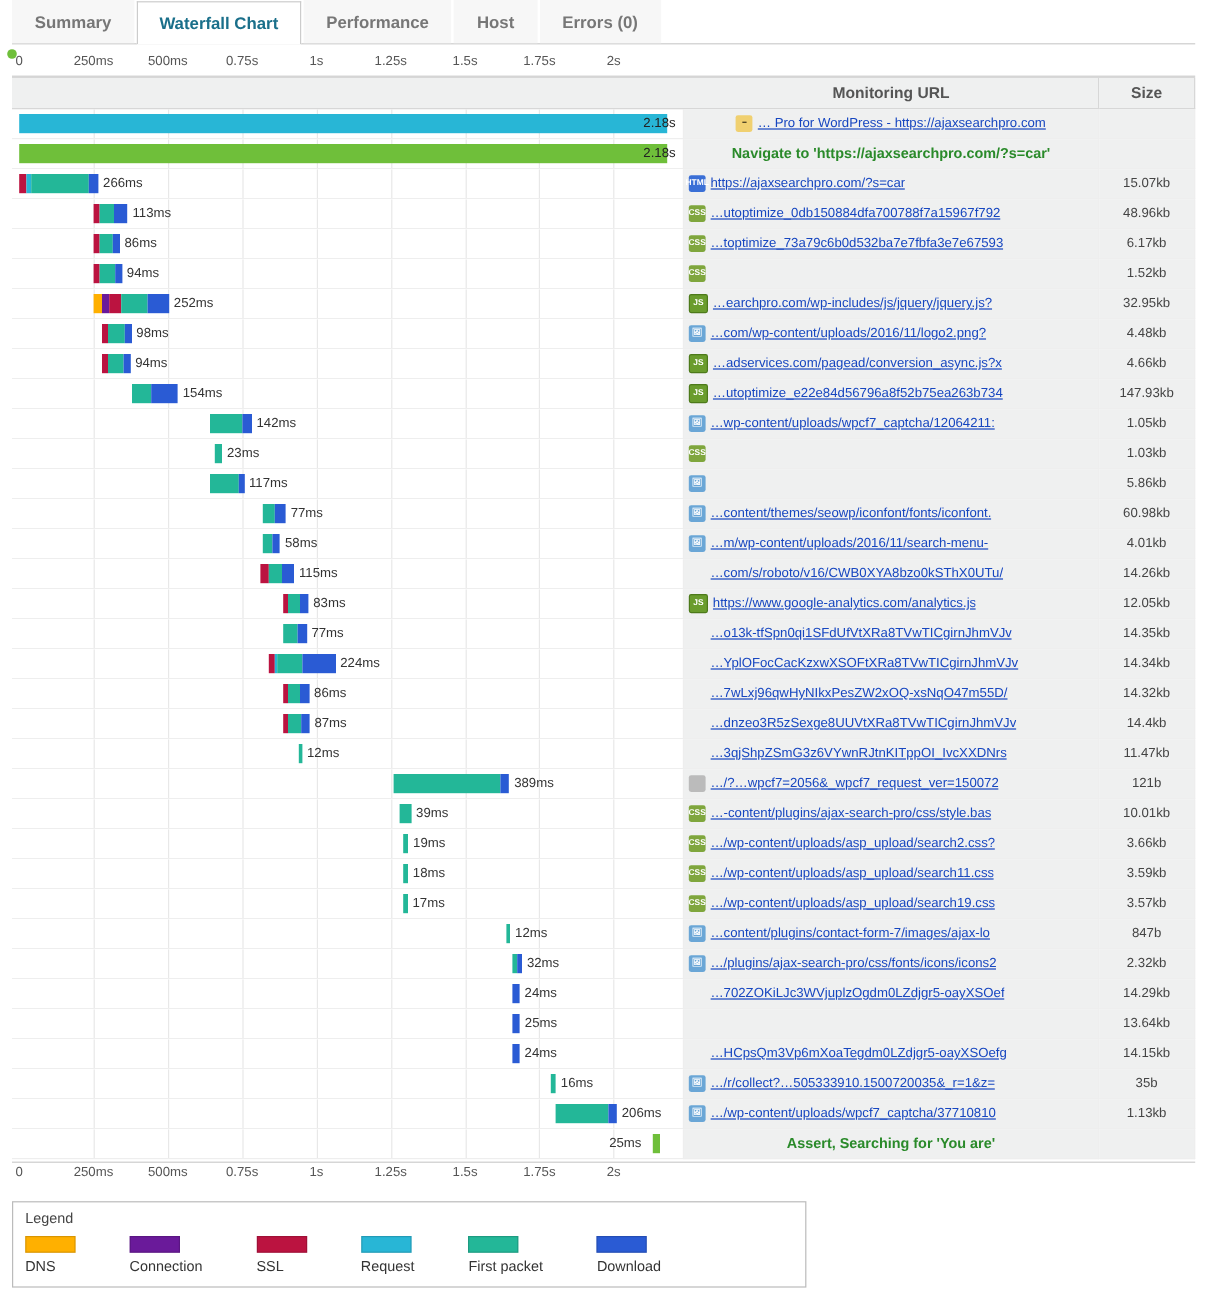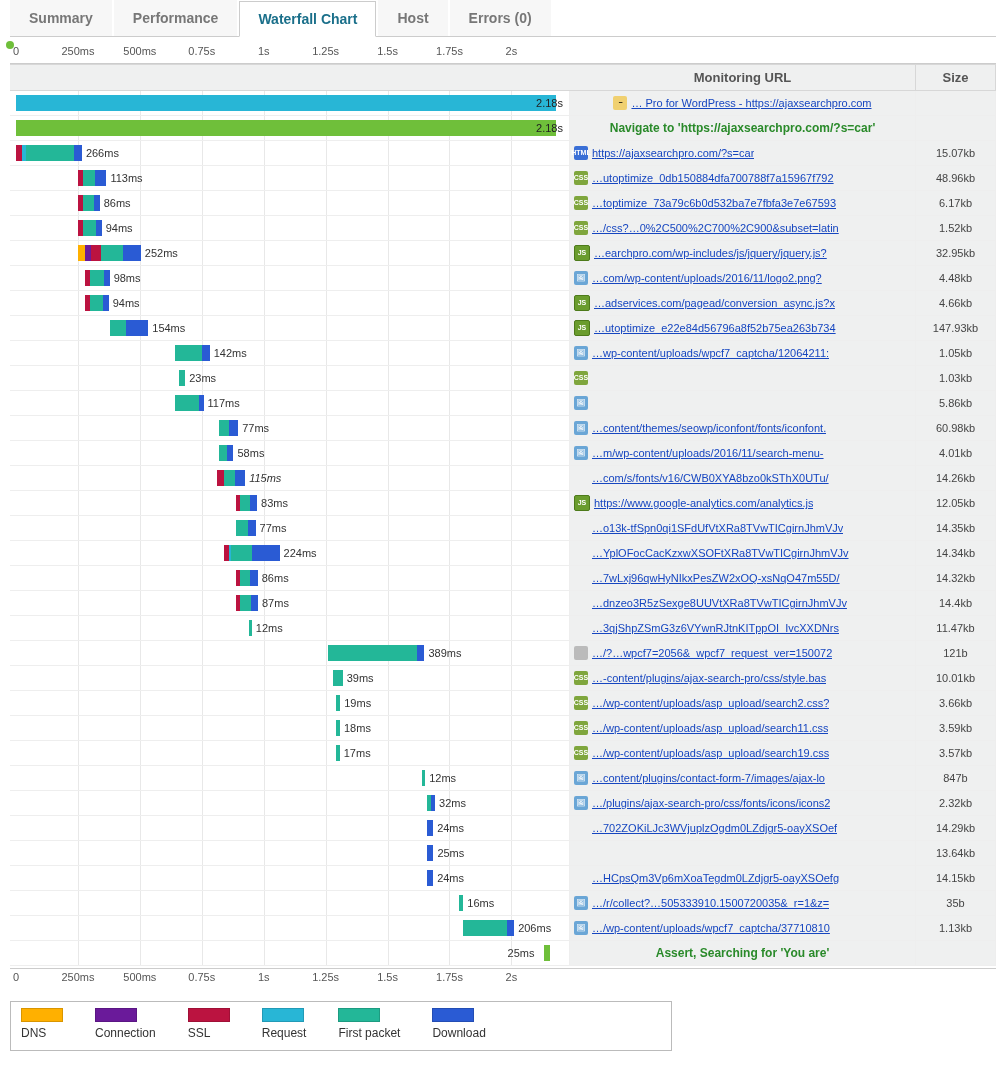--- a/index.html
+++ b/index.html
@@ -204,21 +204,21 @@
     padding: 6px 10px 10px 10px;
     width: 640px;
   }
   .legend-title {
     font-size: 12px;
     color: #444;
     margin-bottom: 8px;
   }
   .legend-items {
     display: flex;
-    gap: 32px;
+    gap: 45px;
   }
   .legend-item {
     display: flex;
     flex-direction: column;
     align-items: flex-start;
   }
   .legend-item .swatch {
     width: 40px;
     height: 12px;
     margin-bottom: 4px;
@@ -229,22 +229,22 @@
     color: #333;
   }
 </style>
 </head>
 <body>
 
 <div class="wrap">
 
   <div class="tabs">
       <div class="tab">Summary</div>
+      <div class="tab active">Waterfall Chart</div>
       <div class="tab">Performance</div>
-      <div class="tab active">Waterfall Chart</div>
       <div class="tab">Host</div>
       <div class="tab">Errors (0)</div>
     </div>
 
   <div id="axis-top" class="axis">
     <div class="marker-green"></div>
   <span class="tick-label" style="left: 6px;">0</span>
       <span class="tick-label" style="left: 67.9266px;">250ms</span>
       <span class="tick-label" style="left: 129.853px;">500ms</span>
       <span class="tick-label" style="left: 191.78px;">0.75s</span>
@@ -374,21 +374,20 @@
             <div class="gridline" style="left: 501.413px;"></div>
           </div>
           <div class="barstack" style="left: 68.422px;">
             <div class="seg ssl" style="width: 4.95413px;"></div>
             <div class="seg firstpkt" style="width: 12.8807px;"></div>
             <div class="seg download" style="width: 5.44954px;"></div>
           </div>
           <span class="dur-label" style="left: 91.7064px;">94ms</span>
         </div><div class="cell url-cell">
           <span class="ricon css">CSS</span>
-          <a href="#">…/css?…0%2C500%2C700%2C900&amp;subset=latin</a>
         </div><div class="cell size-cell">1.52kb</div></div>
       <div class="row"><div class="cell chart-cell">
           <div class="gridlines">
             <div class="gridline" style="left: 67.9266px;"></div>
             <div class="gridline" style="left: 129.853px;"></div>
             <div class="gridline" style="left: 191.78px;"></div>
             <div class="gridline" style="left: 253.706px;"></div>
             <div class="gridline" style="left: 315.633px;"></div>
             <div class="gridline" style="left: 377.56px;"></div>
             <div class="gridline" style="left: 439.486px;"></div>
@@ -574,24 +573,24 @@
             <div class="gridline" style="left: 315.633px;"></div>
             <div class="gridline" style="left: 377.56px;"></div>
             <div class="gridline" style="left: 439.486px;"></div>
             <div class="gridline" style="left: 501.413px;"></div>
           </div>
           <div class="barstack" style="left: 206.642px;">
             <div class="seg ssl" style="width: 7.43119px;"></div>
             <div class="seg firstpkt" style="width: 11.1468px;"></div>
             <div class="seg download" style="width: 9.90826px;"></div>
           </div>
-          <span class="dur-label" style="left: 235.128px; font-style: italic;">115ms</span>
+          <span class="dur-label" style="left: 235.128px;">115ms</span>
         </div><div class="cell url-cell">
           <span class="ricon font"></span>
-          <a href="#">…com/s/fonts/v16/CWB0XYA8bzo0kSThX0UTu/</a>
+          <a href="#">…com/s/roboto/v16/CWB0XYA8bzo0kSThX0UTu/</a>
         </div><div class="cell size-cell">14.26kb</div></div>
       <div class="row"><div class="cell chart-cell">
           <div class="gridlines">
             <div class="gridline" style="left: 67.9266px;"></div>
             <div class="gridline" style="left: 129.853px;"></div>
             <div class="gridline" style="left: 191.78px;"></div>
             <div class="gridline" style="left: 253.706px;"></div>
             <div class="gridline" style="left: 315.633px;"></div>
             <div class="gridline" style="left: 377.56px;"></div>
             <div class="gridline" style="left: 439.486px;"></div>
@@ -966,20 +965,21 @@
       <span class="tick-label" style="left: 129.853px;">500ms</span>
       <span class="tick-label" style="left: 191.78px;">0.75s</span>
       <span class="tick-label" style="left: 253.706px;">1s</span>
       <span class="tick-label" style="left: 315.633px;">1.25s</span>
       <span class="tick-label" style="left: 377.56px;">1.5s</span>
       <span class="tick-label" style="left: 439.486px;">1.75s</span>
       <span class="tick-label" style="left: 501.413px;">2s</span>
     </div>
 
   <div class="legend">
+    <div class="legend-title">Legend</div>
     <div class="legend-items" id="legend-items">
         <div class="legend-item">
           <div class="swatch dns"></div>
           <span class="label">DNS</span>
         </div>
         <div class="legend-item">
           <div class="swatch conn"></div>
           <span class="label">Connection</span>
         </div>
         <div class="legend-item">

